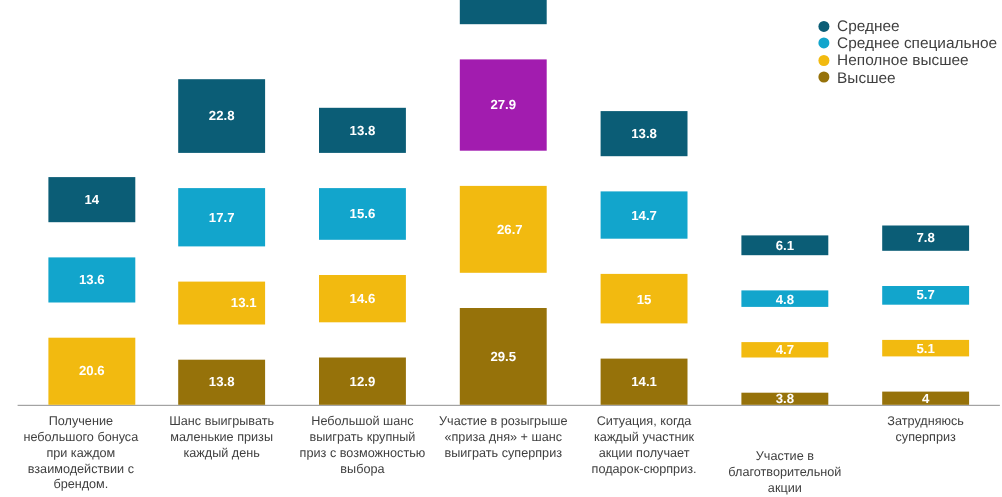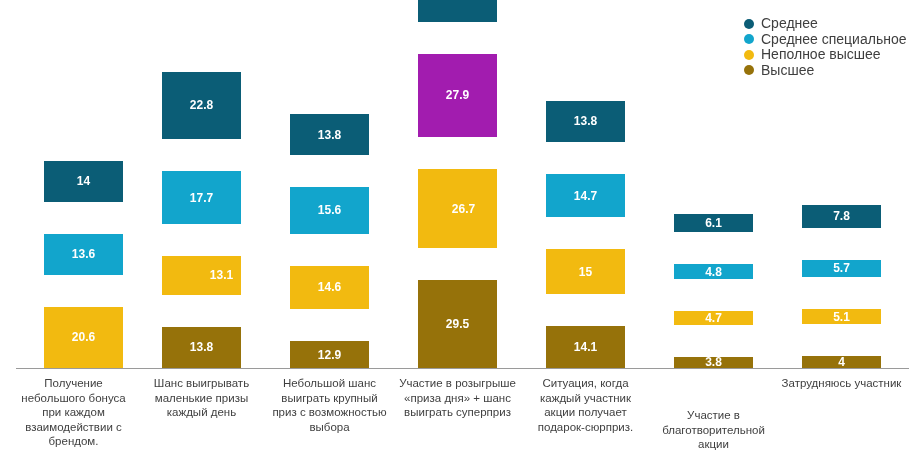--- a/index.html
+++ b/index.html
@@ -158,21 +158,21 @@
         <div class="bar" style="left: 290px; width: 79px; bottom: 1px;">
           <div class="seg" style="background: rgb(11, 93, 118); height: 41.055px;">
             <span class="seg-label">13.8</span>
           </div>
           <div class="seg" style="background: rgb(18, 165, 204); height: 46.41px;">
             <span class="seg-label">15.6</span>
           </div>
           <div class="seg" style="background: rgb(242, 186, 16); height: 43.435px;">
             <span class="seg-label">14.6</span>
           </div>
-          <div class="seg" style="background: rgb(150, 114, 10); height: 27px;">
+          <div class="seg" style="background: rgb(150, 114, 10); height: 43px;">
             <span class="seg-label">12.9</span>
           </div>
         </div>
         <div class="bar" style="left: 418px; width: 79px; bottom: 1px;">
           <div class="seg" style="background: rgb(11, 93, 118); height: 64.855px;">
             <span class="seg-label">21.8</span>
           </div>
           <div class="seg" style="background: #a21caf; height: 83.0025px;">
             <span class="seg-label">27.9</span>
           </div>
@@ -228,16 +228,16 @@
       </div>
   </div>
 
   <div class="cat-labels" id="cat-host">
       <div class="cat-label" style="left: 12px; width: 123px;">Получение небольшого бонуса при каждом взаимодействии с брендом.</div>
       <div class="cat-label" style="left: 140px; width: 123px;">Шанс выигрывать маленькие призы каждый день</div>
       <div class="cat-label" style="left: 268px; width: 123px;">Небольшой шанс выиграть крупный приз с возможностью выбора</div>
       <div class="cat-label" style="left: 396px; width: 123px;">Участие в розыгрыше «приза дня» + шанс выиграть суперприз</div>
       <div class="cat-label" style="left: 524px; width: 123px;">Ситуация, когда каждый участник акции получает подарок-сюрприз.</div>
       <div class="cat-label" style="left: 652px; width: 123px; margin-top: 32px;">Участие в благотворительной акции</div>
-      <div class="cat-label" style="left: 780px; width: 123px;">Затрудняюсь участник</div>
+      <div class="cat-label" style="left: 780px; width: 123px;">Затрудняюсь суперприз</div>
     </div>
 
 </div>
 
 </body></html>

